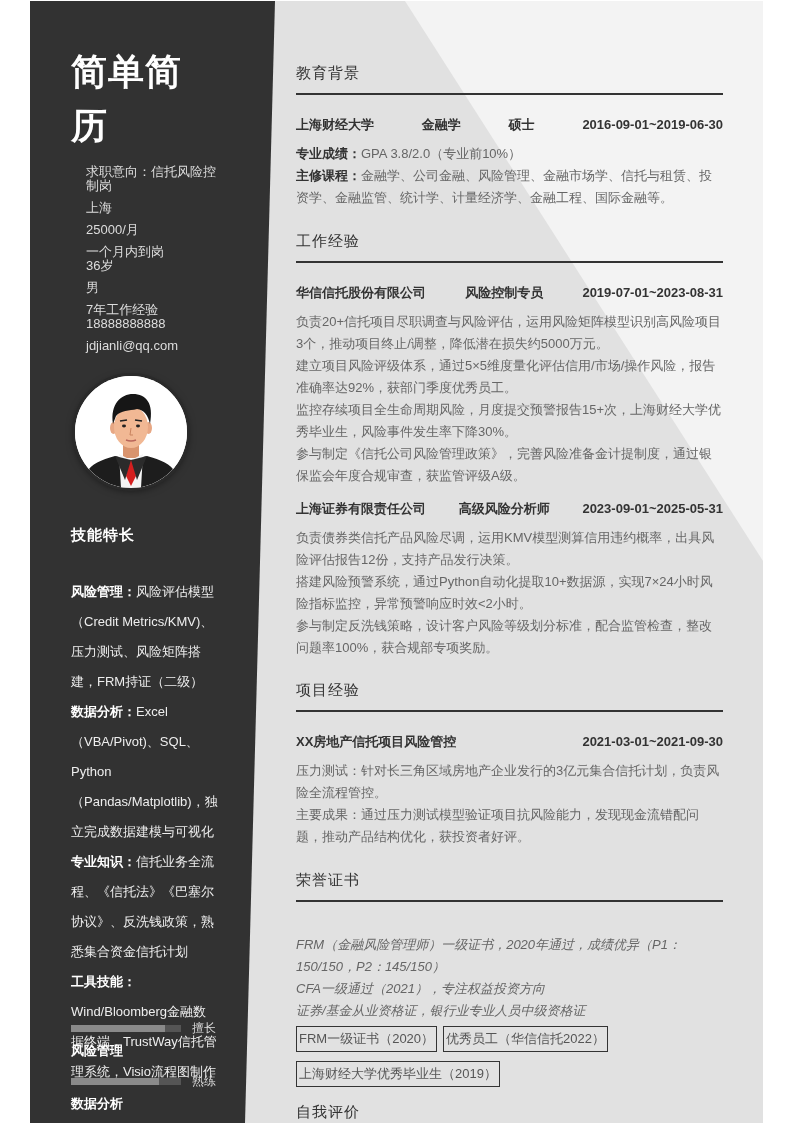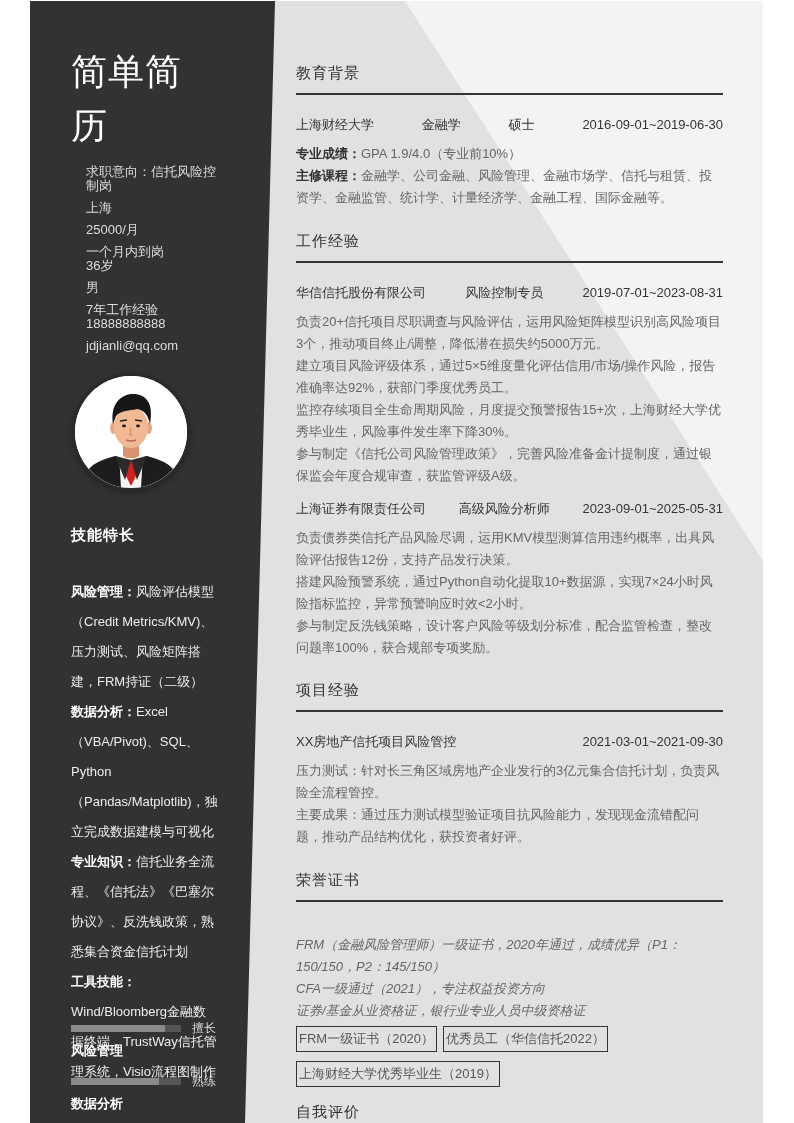--- a/index.html
+++ b/index.html
@@ -7,21 +7,21 @@
     body { position: relative; font-family: "Liberation Sans", "DejaVu Sans", sans-serif; color: #333; }
 
     .paper { position: absolute; left: 30px; top: 1px; width: 733px; height: 1122px; background: #f3f3f3; }
     .paper-shade { position: absolute; inset: 0; background: #e1e1e1;
       clip-path: polygon(0 0, 375px 0, 733px 560px, 733px 100%, 0 100%); }
     .sidebar-bg { position: absolute; left: 30px; top: 1px; width: 246px; height: 1122px; background: #323232;
       clip-path: polygon(0 0, 245px 0, 215px 100%, 0 100%); }
 
     
     .sb-title { position: absolute; left: 71px; top: 45px; width: 122px; font-size: 36px; line-height: 54px;
-      font-weight: normal; color: #ffffff; letter-spacing: 1px; }
+      font-weight: bold; color: #ffffff; letter-spacing: 1px; }
     .sb-info { position: absolute; left: 86px; top: 165px; width: 136px; font-size: 13px; line-height: 14px; color: #dddddd; }
     .sb-info .grp { margin-bottom: 8px; }
     .avatar { position: absolute; left: 75px; top: 376px; width: 112px; height: 112px; border-radius: 50%;
       overflow: hidden; background: #fff; box-shadow: 0 0 0 3px #2a2a2a, 0 2px 8px rgba(0,0,0,0.6); }
     .avatar svg { display: block; width: 112px; height: 112px; }
     .sb-heading { position: absolute; left: 71px; top: 524px; font-size: 15px; line-height: 22px; font-weight: bold;
       color: #ffffff; letter-spacing: 1px; }
     .sb-skills { position: absolute; left: 71px; top: 577px; width: 148px; font-size: 13px; line-height: 30px; color: #eeeeee; }
     .sb-skills .lbl { font-weight: bold; color: #ffffff; }
     .sb-bars { position: absolute; left: 71px; top: 1017px; width: 160px; }
@@ -30,21 +30,21 @@
     .bar-fill { position: absolute; left: 0; top: 0; height: 7px; background: #8a8a8a; }
     .bar-level { margin-left: 11px; font-size: 12px; color: #dddddd; }
     .bar-name { font-size: 13px; line-height: 24px; font-weight: bold; color: #ffffff; margin-bottom: 7px; }
 
     
     .sec { position: absolute; left: 296px; width: 427px; }
     .sec-title { font-size: 15px; line-height: 22px; font-weight: normal; color: #333; letter-spacing: 1px; }
     .sec-rule { height: 2px; background: #333333; margin-top: 9px; }
     .entry { margin-top: 11px; }
     .entry.first { margin-top: 19px; }
-    .entry-head { display: flex; justify-content: space-between; font-size: 13px; line-height: 22px; font-weight: normal; color: #333; }
+    .entry-head { display: flex; justify-content: space-between; font-size: 13px; line-height: 22px; font-weight: bold; color: #333; }
     .entry-body { margin-top: 7px; }
     .line { font-size: 13px; line-height: 22px; color: #666666; }
     .line .lbl { font-weight: bold; color: #333333; }
     .honor-lines { margin-top: 32px; font-style: italic; }
     .tags { margin-top: 4px; }
     .tag { display: inline-block; height: 26px; line-height: 24px; border: 1px solid #333333; padding: 0 2px;
       margin-right: 6px; margin-bottom: 9px; font-size: 13px; color: #555555; vertical-align: top; }
   </style>
 </head>
 <body>
@@ -138,21 +138,21 @@
   <div class="sec-title">教育背景</div>
   <div class="sec-rule"></div>
   <div class="entry first">
     <div class="entry-head">
       <span>上海财经大学</span>
       <span>金融学</span>
       <span>硕士</span>
       <span>2016-09-01~2019-06-30</span>
     </div>
     <div class="entry-body">
-      <div class="line"><span class="lbl">专业成绩：</span><span>GPA 1.9/4.0（专业前10%）</span></div>
+      <div class="line"><span class="lbl">专业成绩：</span><span>GPA 3.8/2.0（专业前10%）</span></div>
       <div class="line"><span class="lbl">主修课程：</span><span>金融学、公司金融、风险管理、金融市场学、信托与租赁、投资学、金融监管、统计学、计量经济学、金融工程、国际金融等。</span></div>
     </div>
   </div>
 </div>
 
 <div class="sec" style="top:230px">
   <div class="sec-title">工作经验</div>
   <div class="sec-rule"></div>
   <div class="entry first">
     <div class="entry-head">

